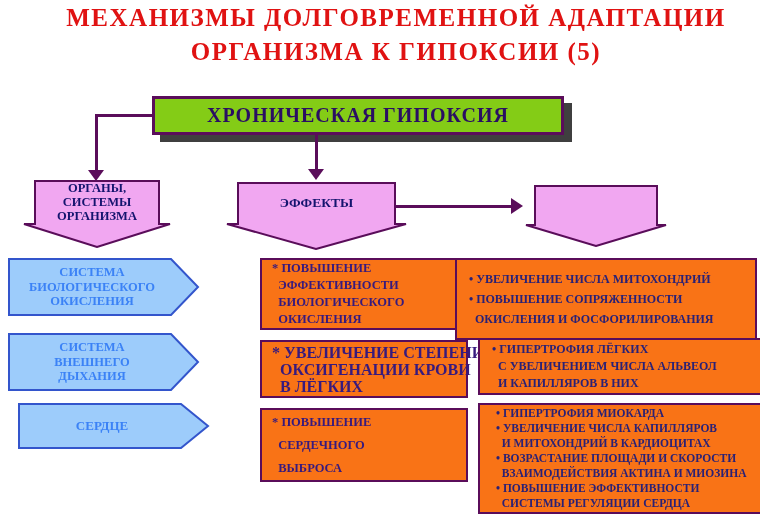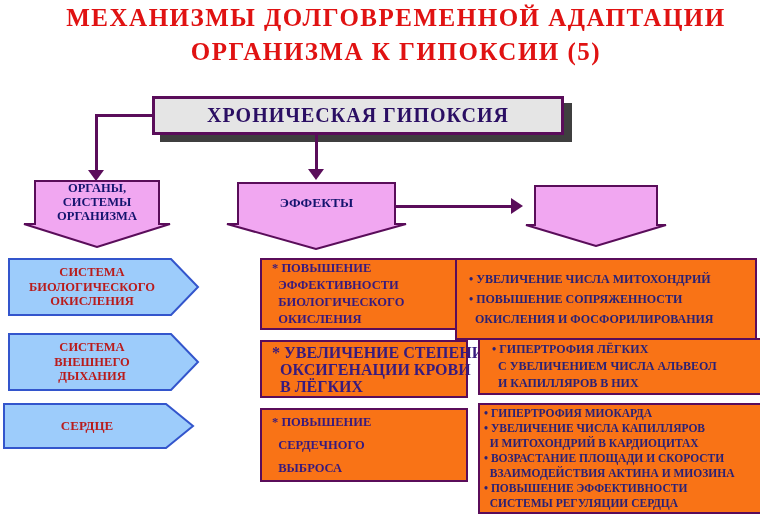--- a/index.html
+++ b/index.html
@@ -5,58 +5,58 @@
   * { margin:0; padding:0; box-sizing:border-box; }
   html,body { background:#ffffff; }
   body { font-family:"Liberation Serif", serif; }
 
   .canvas { position:relative; width:760px; height:524px; background:#ffffff; overflow:hidden; }
 
   .title { position:absolute; top:1px; left:16px; width:100%; text-align:center;
            color:#e01212; font-weight:bold; font-size:25px; line-height:34px; letter-spacing:1.5px; }
 
   .root-box { position:absolute; left:152px; top:96px; width:412px; height:39px;
-              background:#e5e5e5; border:3px solid #5a0d5a;
+              background:#84cc16; border:3px solid #5a0d5a;
               box-shadow:8px 7px 0 #3f3f3f;
               display:flex; align-items:center; justify-content:center;
               color:#2a0e63; font-weight:bold; font-size:20px; letter-spacing:1px; }
 
   .conn { position:absolute; background:#5a0d5a; }
   .ah-down { position:absolute; width:0; height:0;
              border-left:8px solid transparent; border-right:8px solid transparent;
              border-top:11px solid #5a0d5a; }
   .ah-right { position:absolute; width:0; height:0;
               border-top:8px solid transparent; border-bottom:8px solid transparent;
               border-left:12px solid #5a0d5a; }
 
   .shape { position:absolute; }
   .shape svg { position:absolute; left:0; top:0; width:100%; height:100%; display:block; }
   .shape-text { position:absolute; display:flex; align-items:center; justify-content:center;
                 text-align:center; font-weight:bold; white-space:pre; }
 
   .down-text { left:12px; right:12px; top:0; color:#14146e; font-size:12.5px; line-height:14px; }
-  .blue-text { left:2px; top:0; bottom:0; width:164px; color:#b91c1c; font-size:12.5px; line-height:14.5px; }
+  .blue-text { left:2px; top:0; bottom:0; width:164px; color:#3b82f6; font-size:12.5px; line-height:14.5px; }
 
   .ybox { position:absolute; background:#f97316; border:2px solid #5a0d5a;
           display:flex; align-items:center; font-weight:bold; color:#371a7e;margin-left:38px; }
   .ybox-text { white-space:pre; text-align:left; }
 
   .effect-1 { left:222px; top:258px; width:208px; height:72px; }
   .effect-1 .ybox-text { padding-left:10px; font-size:12.5px; line-height:17px; }
   .effect-2 { left:222px; top:340px; width:208px; height:58px; }
   .effect-2 .ybox-text { padding-left:10px; font-size:16px; line-height:17px; }
   .effect-3 { left:222px; top:408px; width:208px; height:74px; }
   .effect-3 .ybox-text { padding-left:10px; font-size:12.5px; line-height:23px; }
 
   .mech-1 { left:417px; top:258px; width:302px; height:82px; color:#2a2176; }
   .mech-1 .ybox-text { padding-left:12px; font-size:12px; line-height:20px; }
   .mech-2 { left:440px; top:338px; width:336px; height:57px; color:#2a2176; }
   .mech-2 .ybox-text { padding-left:12px; font-size:12px; line-height:17px; }
   .mech-3 { left:440px; top:403px; width:302px; height:111px; color:#2a2176; }
-  .mech-3 .ybox-text { padding-left:4px; font-size:11.5px; line-height:15px; }
+  .mech-3 .ybox-text { padding-left:16px; font-size:11.5px; line-height:15px; }
 </style>
 </head>
 <body>
 
 <div class="canvas">
 
   <div class="title">
     <div>МЕХАНИЗМЫ ДОЛГОВРЕМЕННОЙ АДАПТАЦИИ</div>
     <div>ОРГАНИЗМА К ГИПОКСИИ (5)</div>
   </div>
@@ -108,21 +108,21 @@
 
   <div class="shape" style="left:8px; top:333px; width:192px; height:58px;">
     <svg viewBox="0 0 192 58">
       <polygon points="1,1 163,1 190,29 163,57 1,57" fill="#9dccfb" stroke="#3355cc" stroke-width="2"></polygon>
     </svg>
     <div class="shape-text blue-text">СИСТЕМА
 ВНЕШНЕГО
 ДЫХАНИЯ</div>
   </div>
 
-  <div class="shape" style="left:3px; top:403px; width:192px; height:46px;">
+  <div class="shape" style="left:18px; top:403px; width:192px; height:46px;">
     <svg viewBox="0 0 192 46">
       <polygon points="1,1 163,1 190,23 163,45 1,45" fill="#9dccfb" stroke="#3355cc" stroke-width="2"></polygon>
     </svg>
     <div class="shape-text blue-text" style="font-size:13px;">СЕРДЦЕ</div>
   </div>
 
   <div class="ybox effect-1">
     <div class="ybox-text">* ПОВЫШЕНИЕ
   ЭФФЕКТИВНОСТИ
   БИОЛОГИЧЕСКОГО

